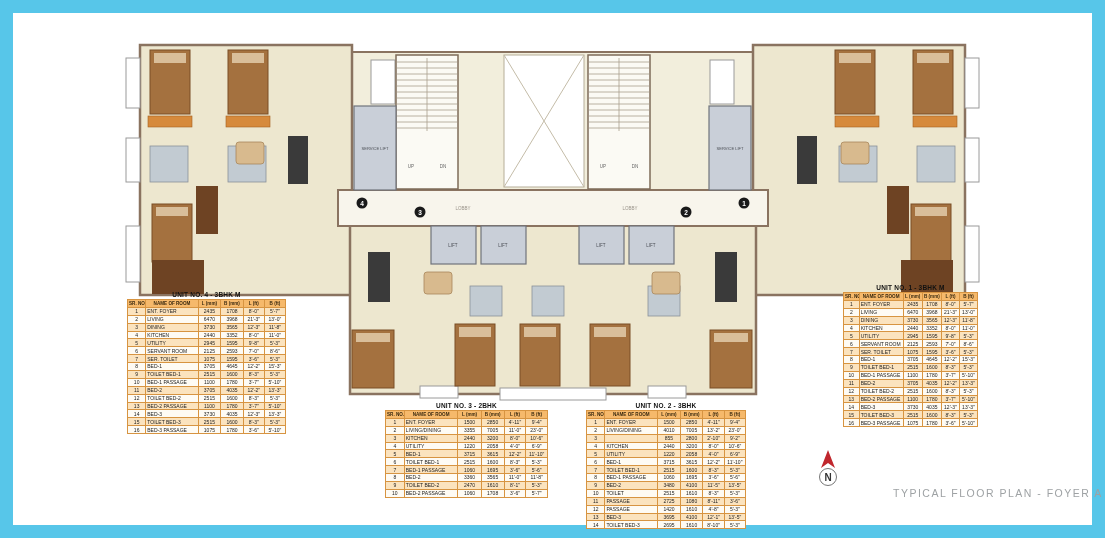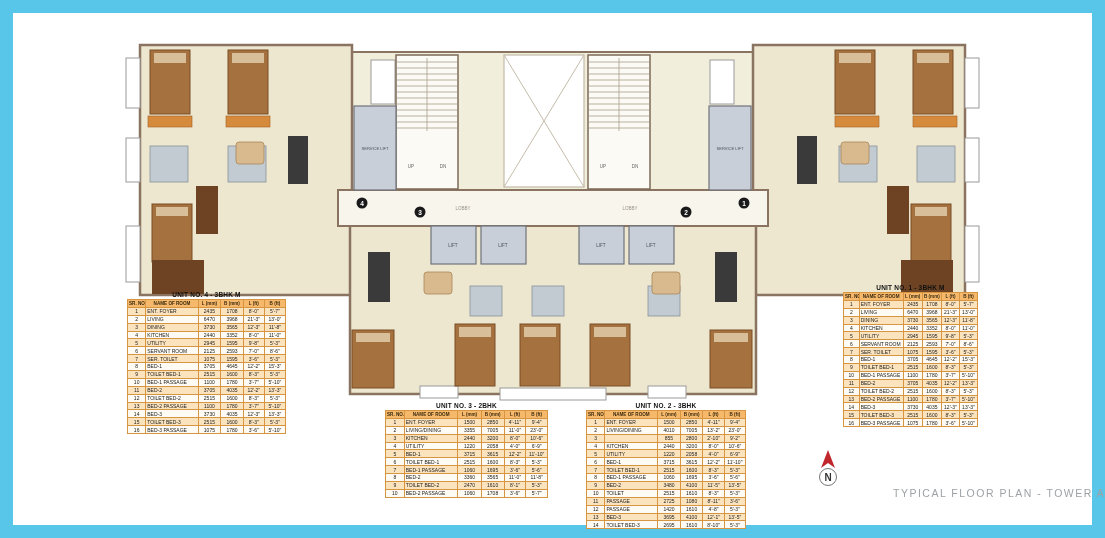--- a/index.html
+++ b/index.html
@@ -731,14 +731,14 @@
     <div class="brand-row">
       <svg width="46" height="46" viewBox="0 0 46 46" style="position:static">
         <path d="M33,6 A18,18 0 1 0 40,27" fill="none" stroke="#3f9b52" stroke-width="5.5" stroke-linecap="round"></path>
         <path d="M12,41 A18,18 0 0 0 40,30" fill="none" stroke="#2d7dc1" stroke-width="5.5" stroke-linecap="round"></path>
       </svg>
 
     </div>
 
   </div>
 
-  <div class="plan-title">TYPICAL FLOOR PLAN - TOWER A</div>
+  <div class="plan-title">TYPICAL FLOOR PLAN - FOYER A</div>
 </div>
 
 </body></html>

